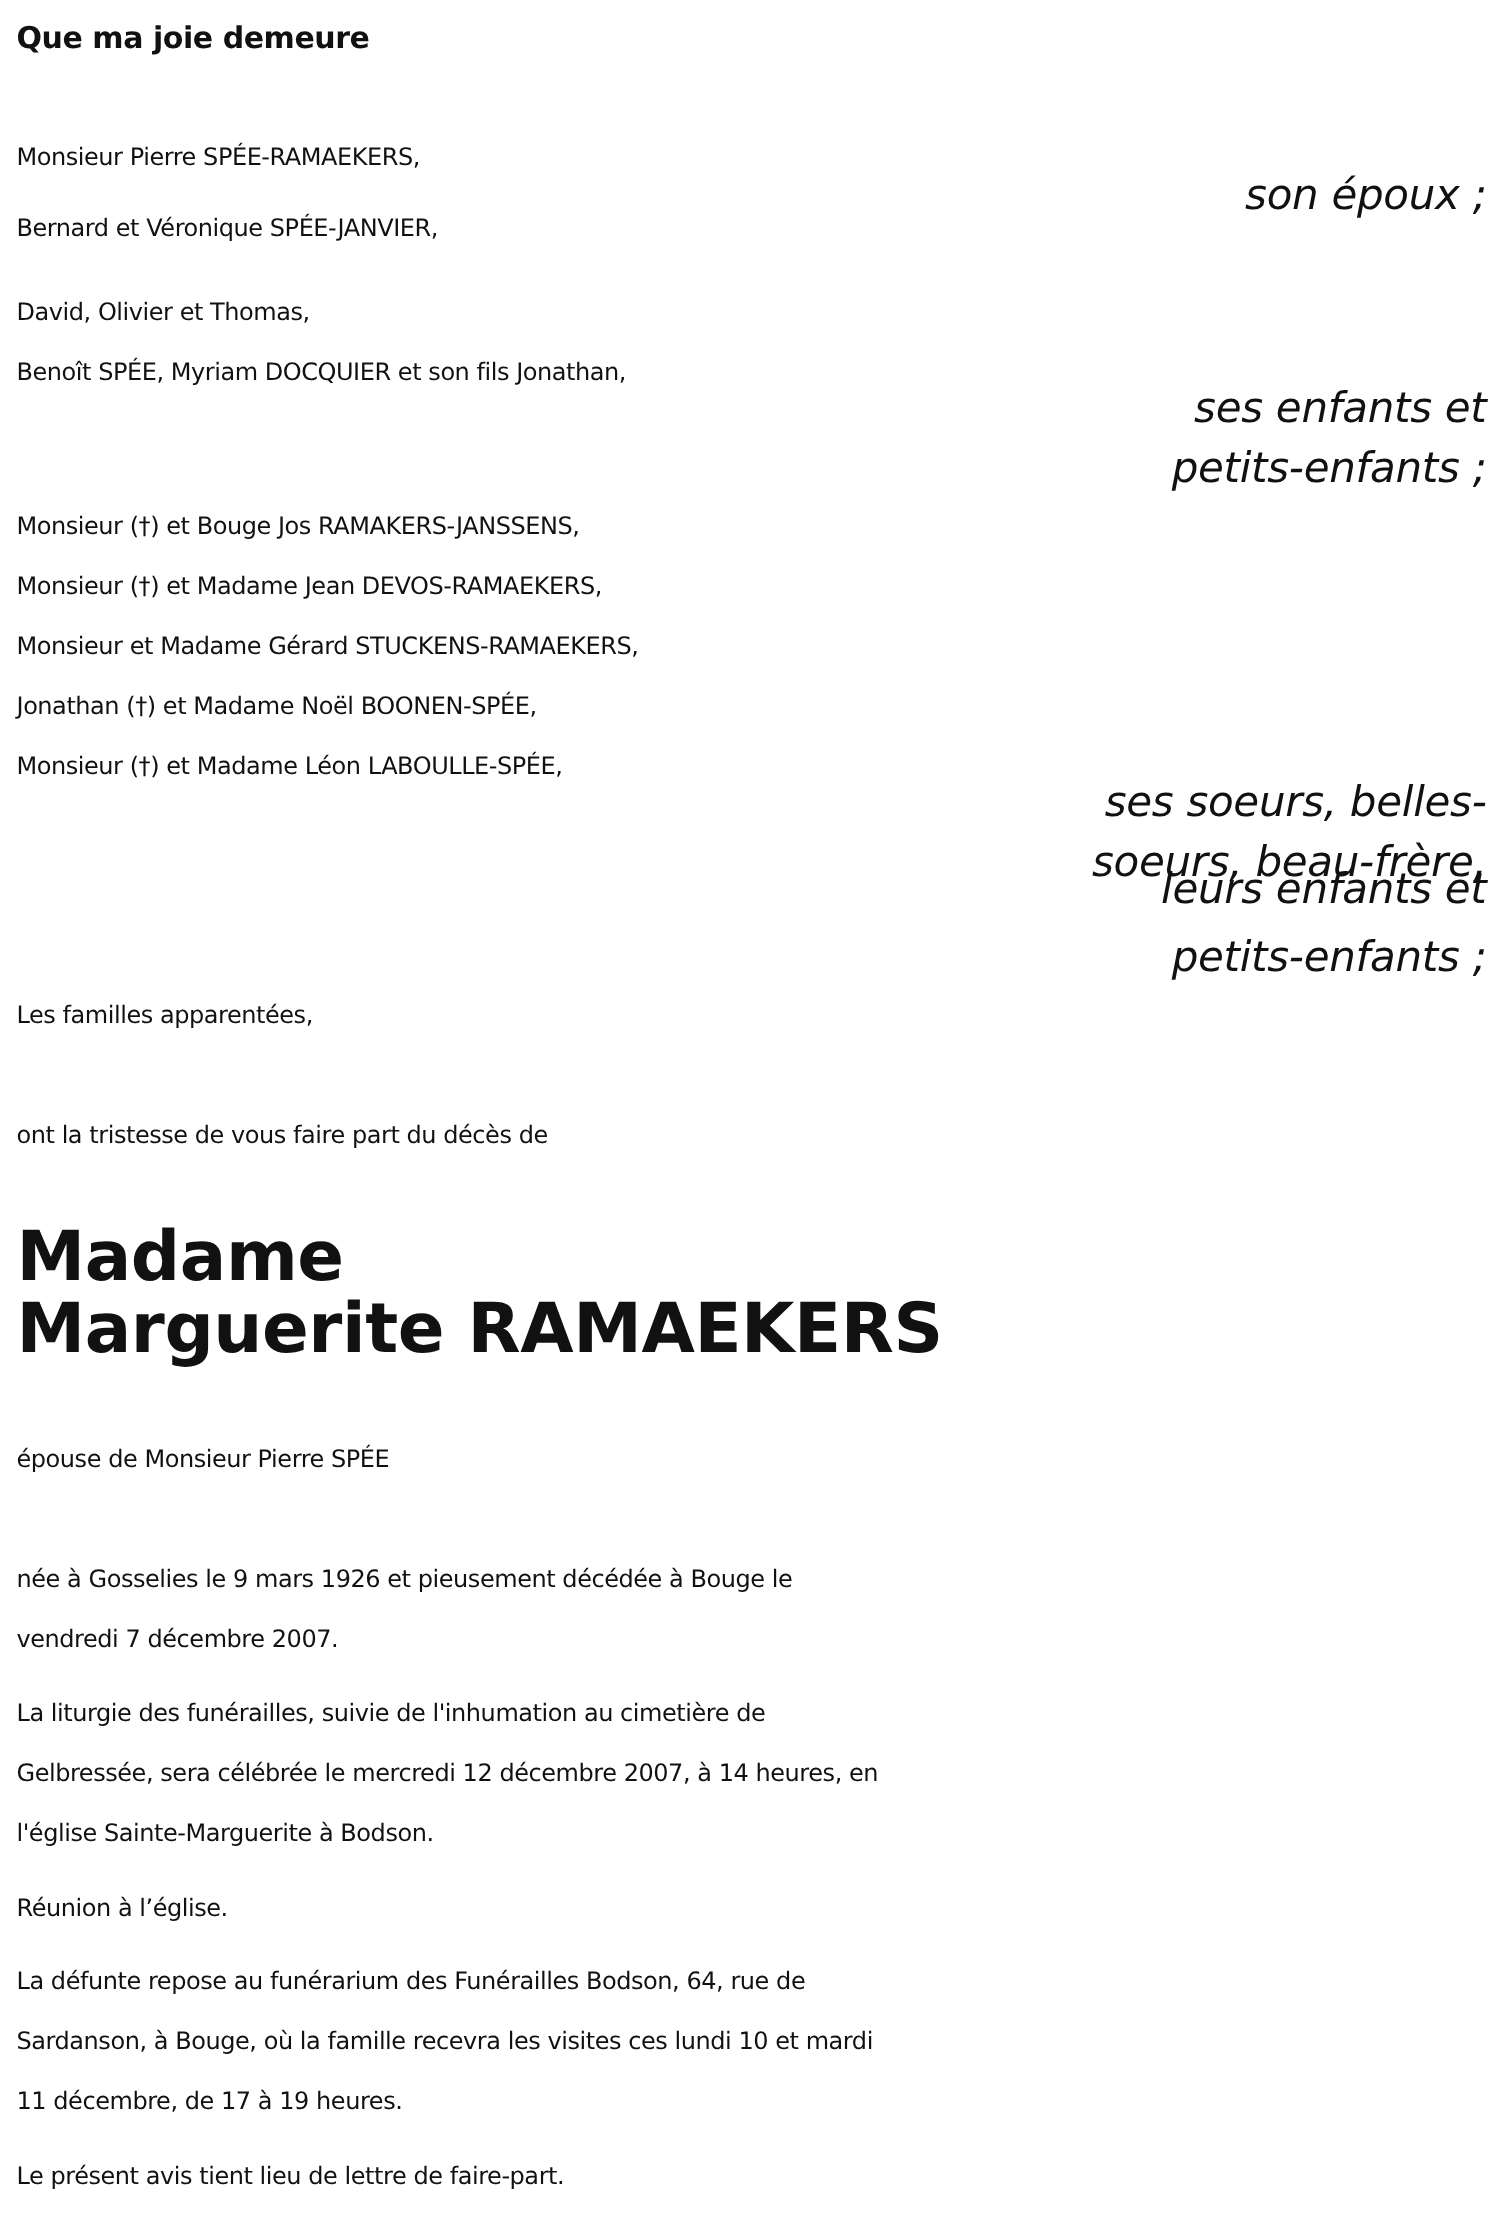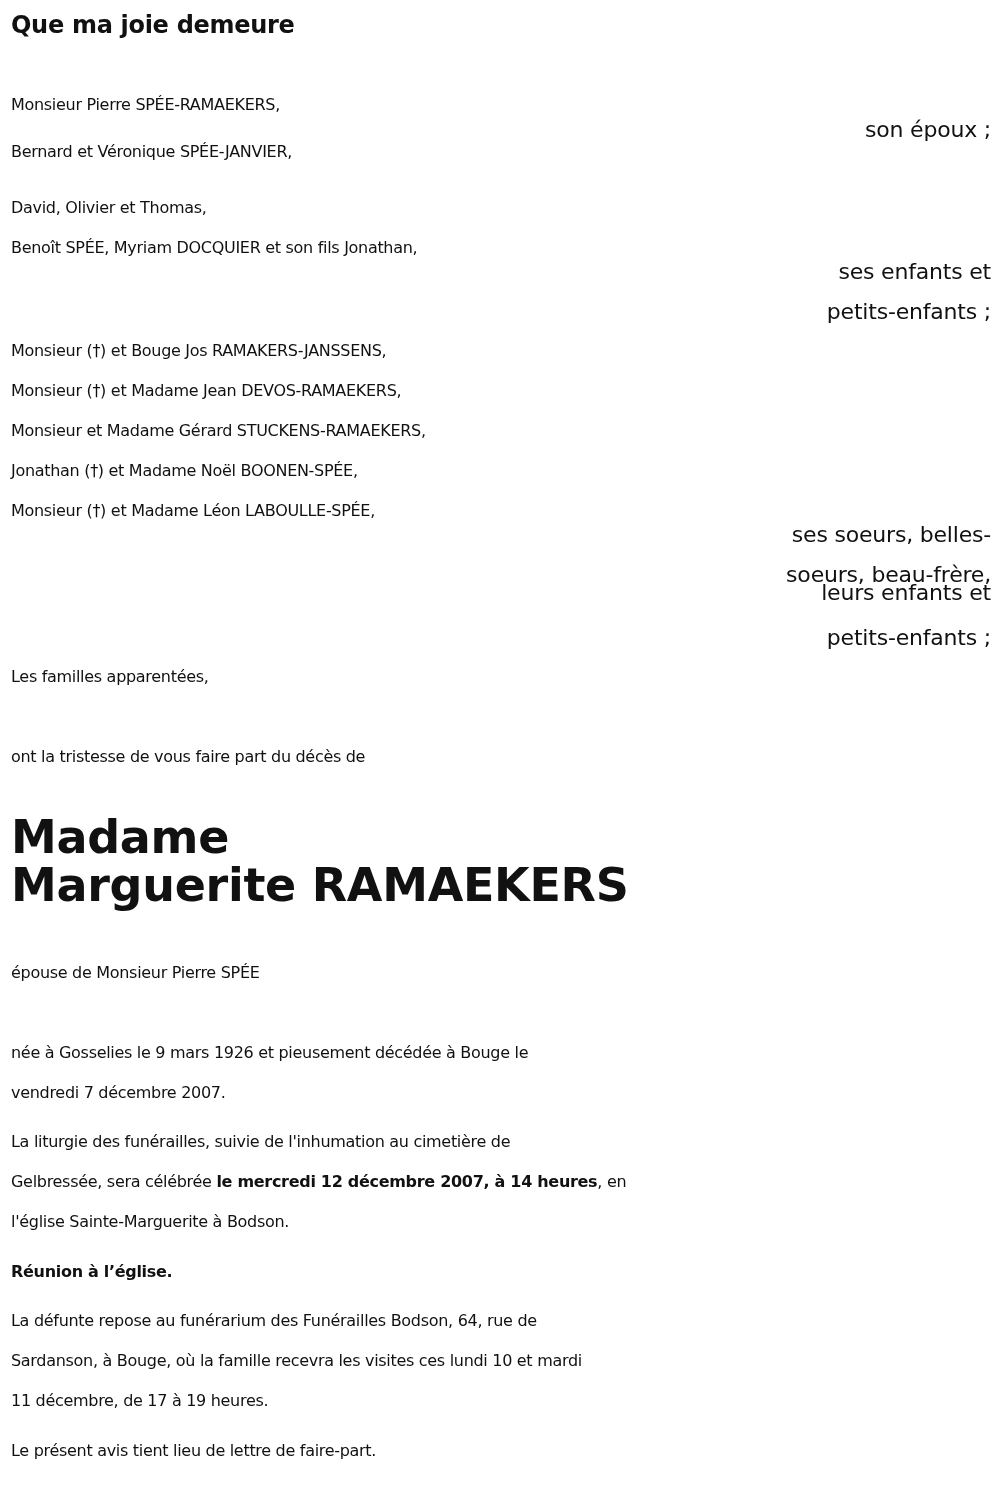--- a/index.html
+++ b/index.html
@@ -1,21 +1,21 @@
 <!DOCTYPE html>
 <html><head>
 <meta charset="utf-8">
 <style>
   html, body { margin: 0; padding: 0; background: #ffffff; }
   body { width: 1000px; height: 1486px; position: relative; overflow: hidden;
          font-family: "DejaVu Sans", sans-serif; color: #111111; }
   .ln { position: absolute; left: 11px; font-size: 16px; line-height: 30px; white-space: nowrap; letter-spacing: -0.3px; }
-  .rt { position: absolute; right: 9px; font-size: 22px; line-height: 26px; text-align: right; white-space: nowrap; letter-spacing: -0.2px; }
-  .b { font-weight: bold; }
-  .title { font-size: 24px; font-weight: bold; }
+  .rt { position: absolute; right: 9px; font-size: 28px; line-height: 26px; font-style: italic; text-align: right; white-space: nowrap; letter-spacing: -0.2px; }
+  .b { font-weight: normal; }
+  .title { font-size: 20px; font-weight: bold; }
   .name { position: absolute; left: 11px; font-size: 46px; font-weight: bold; line-height: 48px; letter-spacing: -0.3px; }
 </style>
 </head>
 <body>
 
 <div>
 
   <div class="ln title" style="top:10px">Que ma joie demeure</div>
 
   <div class="ln" style="top:90px">Monsieur Pierre SPÉE-RAMAEKERS,</div>

